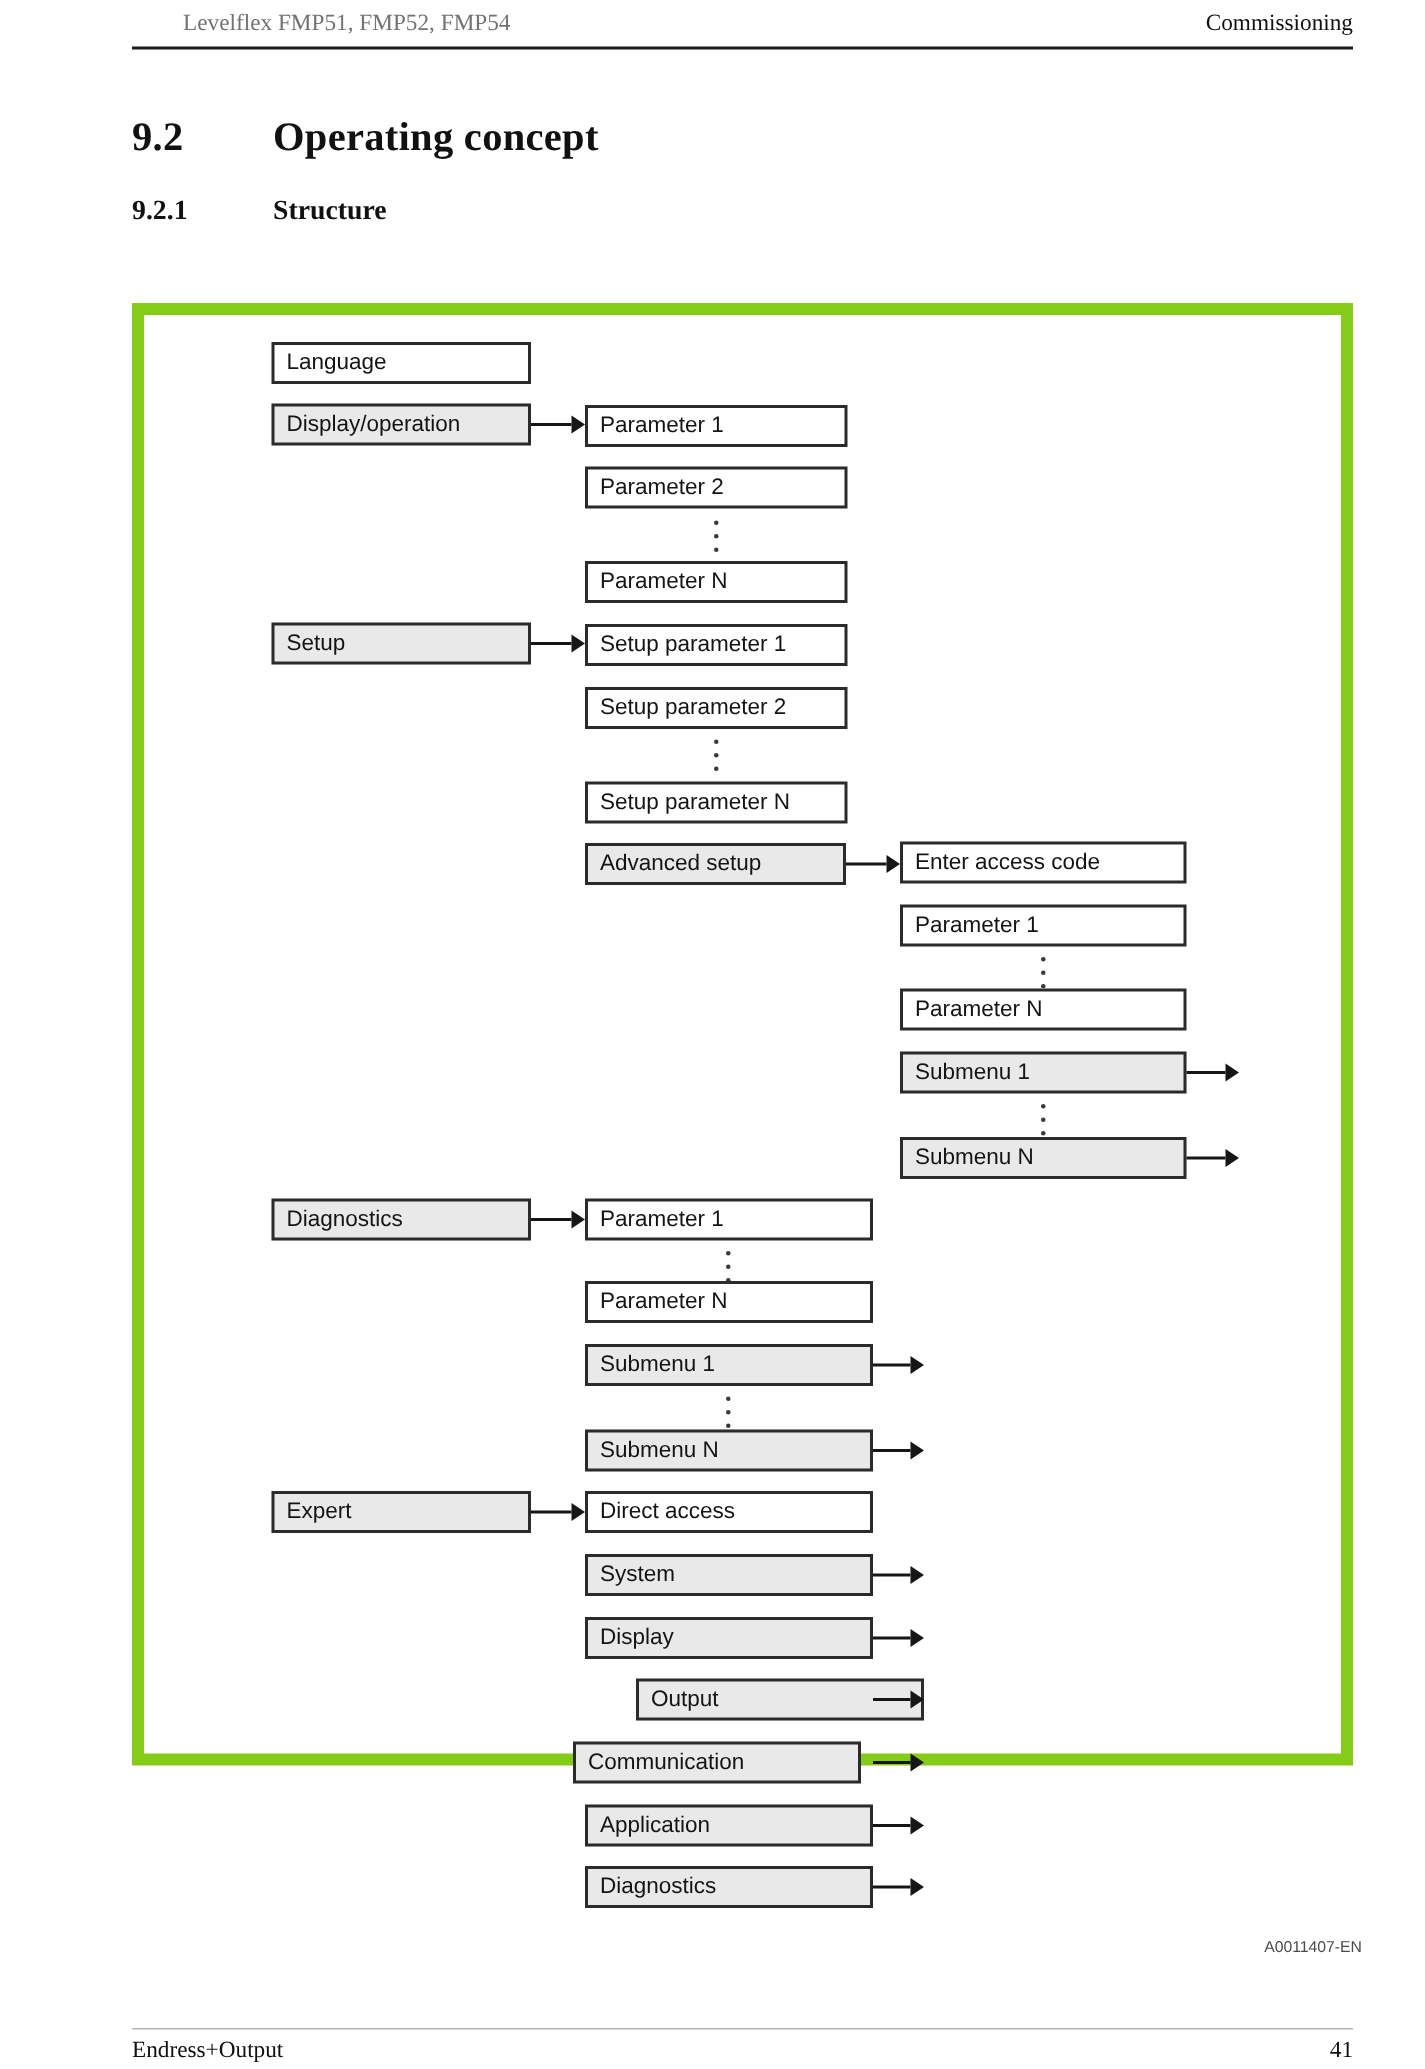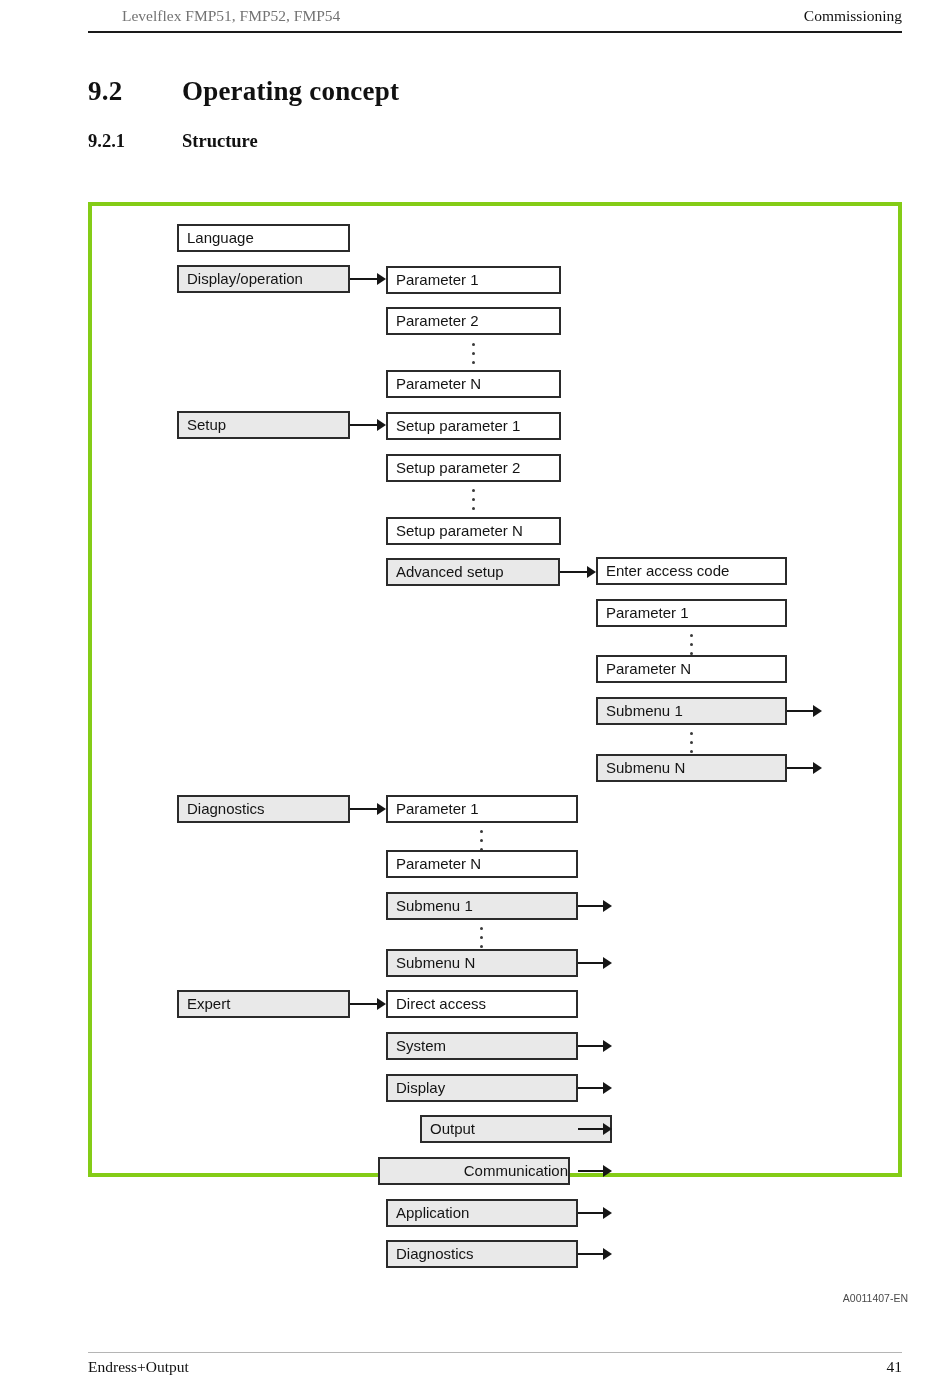--- a/index.html
+++ b/index.html
@@ -19,21 +19,21 @@
   .ftr-left{position:absolute;left:88px;top:1358px;font-size:15.5px;color:#111;}
   .ftr-right{position:absolute;right:48px;top:1358px;font-size:15.5px;color:#111;}
   
   .h1{position:absolute;left:88px;top:76px;font-size:27px;font-weight:bold;letter-spacing:0.2px;}
   .h1 .num{display:inline-block;width:94px;}
   .h2{position:absolute;left:88px;top:131px;font-size:18.5px;font-weight:bold;}
   .h2 .num{display:inline-block;width:94px;}
   
   .diagram{
     position:absolute;left:88px;top:202px;width:814px;height:975px;
-    border:4px solid #84cc16;box-sizing:border-box;
+    border:8px solid #84cc16;box-sizing:border-box;
   }
   .node{
     position:absolute;height:28px;box-sizing:border-box;
     border:2px solid #2b2b2b;background:#ffffff;
     font-family:"Liberation Sans", sans-serif;font-size:15px;line-height:24px;
     padding-left:8px;color:#141414;white-space:nowrap;overflow:hidden;
   }
   .gray{background:#e9e9e9;}
   .w1{width:173px;}   
   .w2{width:175px;}   
@@ -141,21 +141,21 @@
     <div class="node w3 gray" style="left:294px;top:743px;">Submenu N</div>
     <div class="arrow" style="left:486px;top:756px;width:25px;"></div>
 
     <div class="node w3 gray" style="left:294px;top:826px;">System</div>
     <div class="node w3" style="left:294px;top:784px;">Direct access</div>
     <div class="arrow" style="left:486px;top:839px;width:25px;"></div>
     <div class="node w3 gray" style="left:294px;top:868px;">Display</div>
     <div class="arrow" style="left:486px;top:881px;width:25px;"></div>
     <div class="node w3 gray" style="left:284px;top:909px;margin-left:44px;">Output</div>
     <div class="arrow" style="left:486px;top:922px;width:25px;"></div>
-    <div class="node w3 gray" style="left:286px;top:951px;text-align:right;">Communication</div>
+    <div class="node w3 gray" style="left:286px;top:951px;">Communication</div>
     <div class="arrow" style="left:486px;top:964px;width:25px;"></div>
     <div class="node w3 gray" style="left:294px;top:993px;">Application</div>
     <div class="arrow" style="left:486px;top:1006px;width:25px;"></div>
     <div class="node w3 gray" style="left:294px;top:1034px;">Diagnostics</div>
     <div class="arrow" style="left:486px;top:1047px;width:25px;"></div>
 
   </div>
 
   <div class="figcode">A0011407-EN</div>
 

